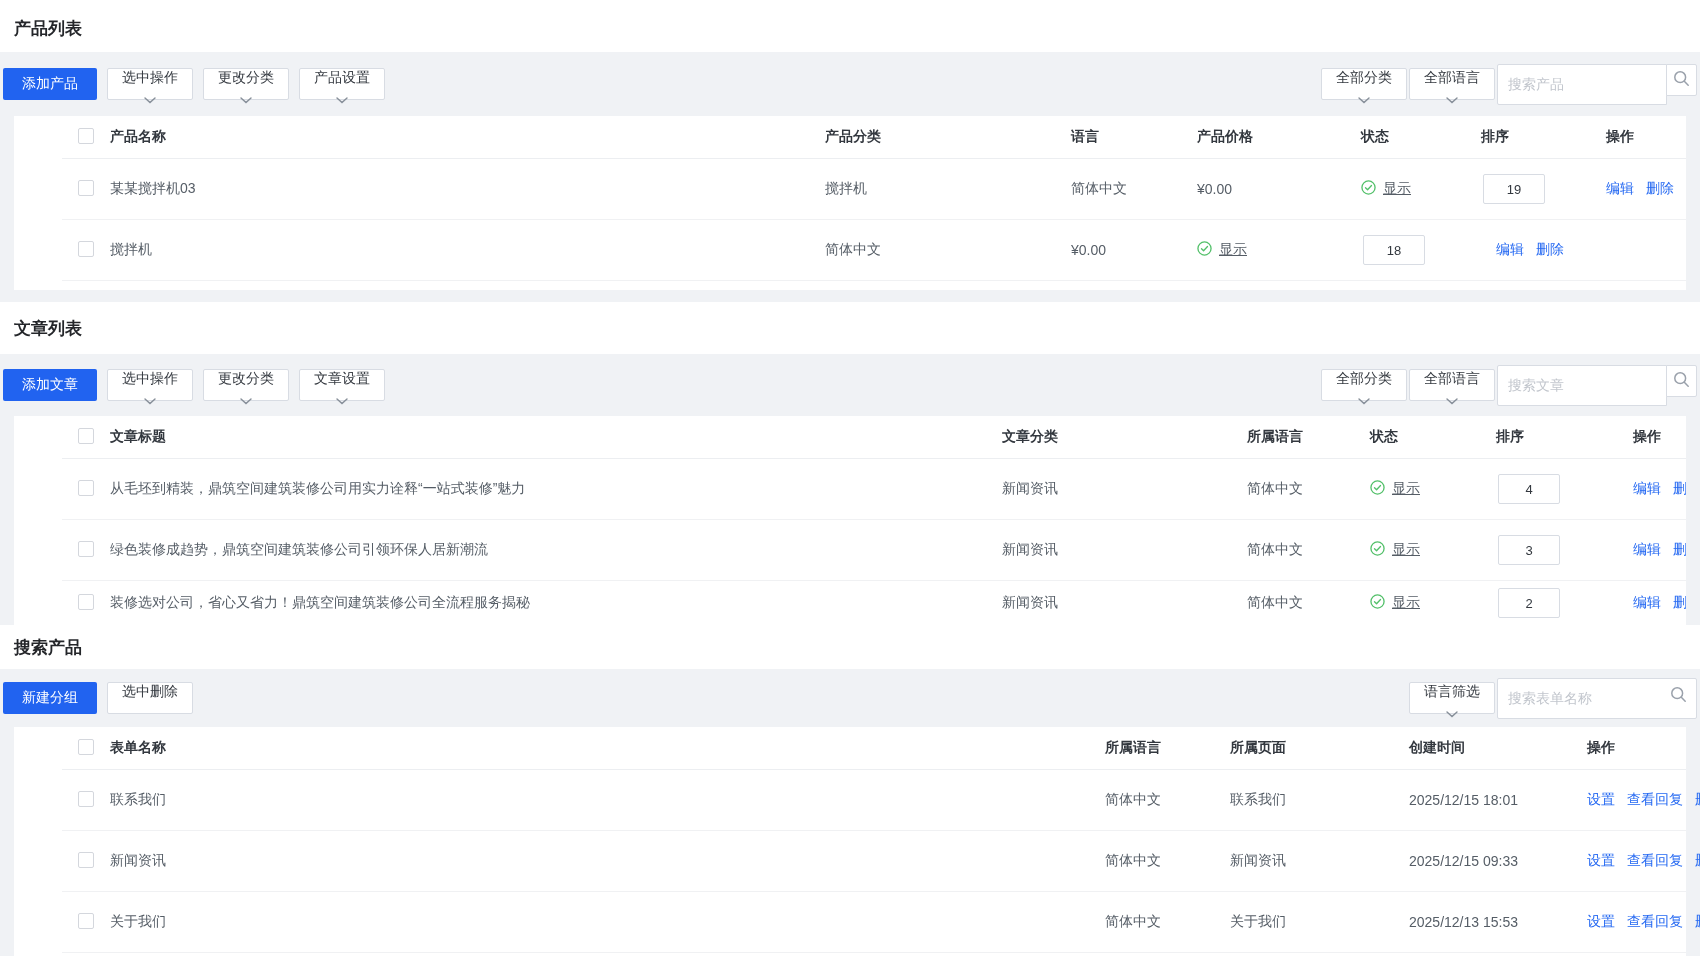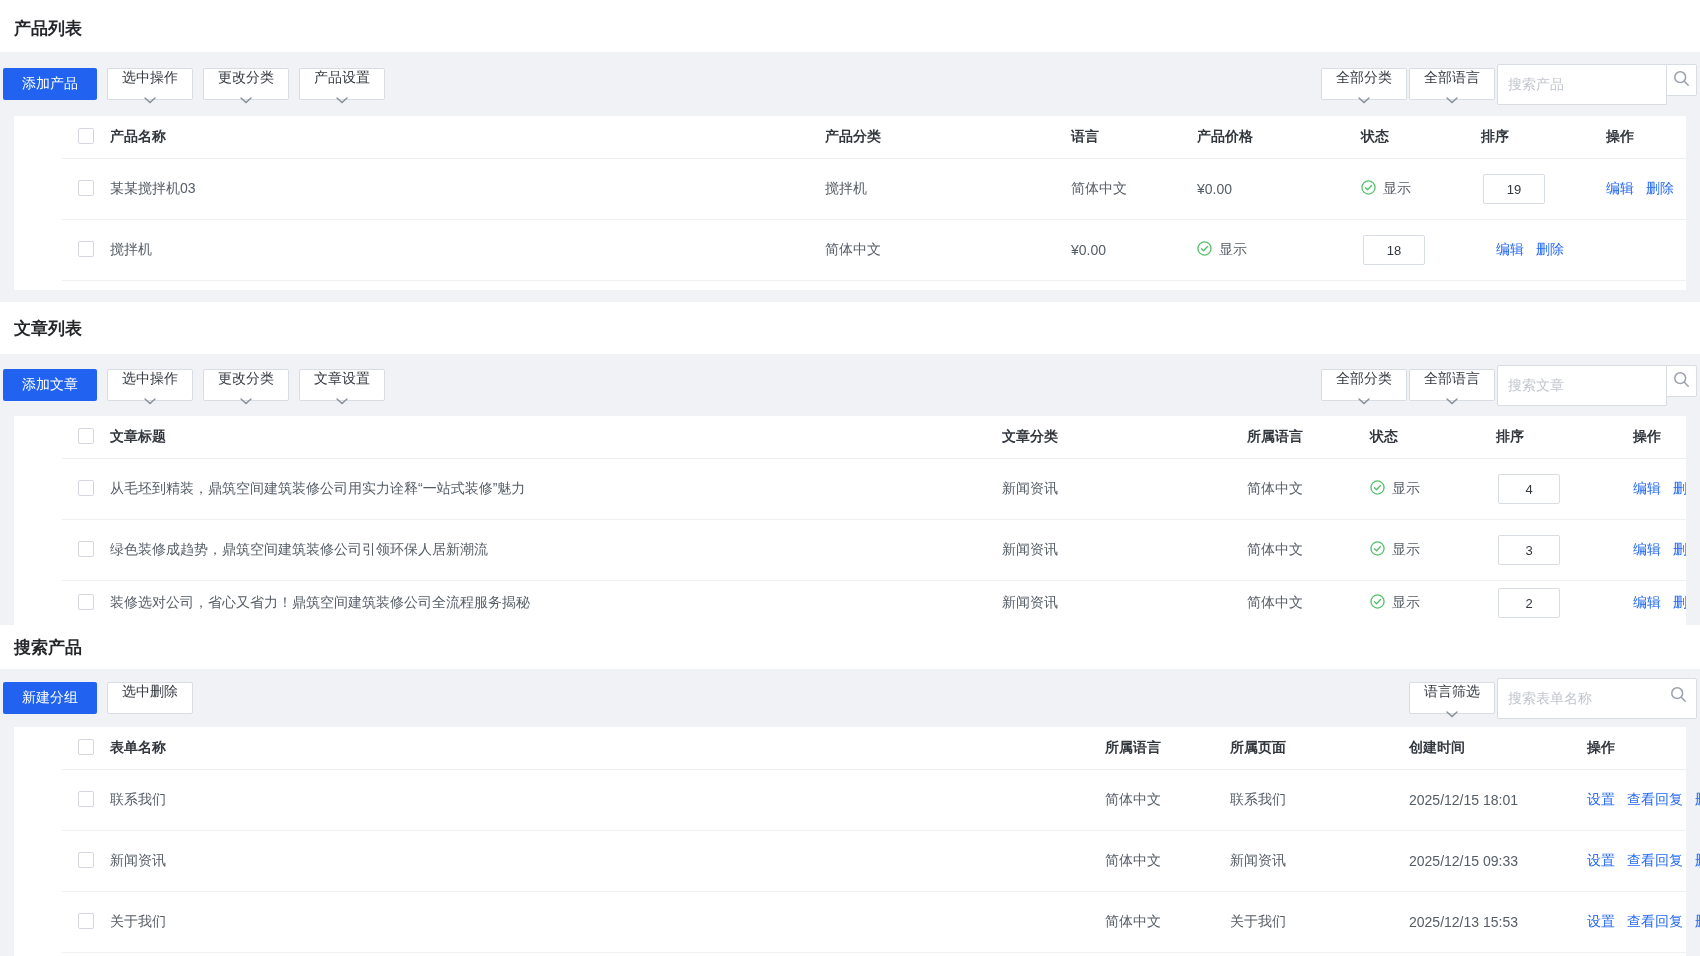--- a/index.html
+++ b/index.html
@@ -60,21 +60,21 @@
   .t3 { grid-template-columns:48px 995px 125px 179px 174px 1fr; }
   .thead { height:43px; font-weight:700; color:#33383f; }
   .trow { height:61px; border-bottom:1px solid #f0f1f3; }
   .thead { border-bottom:1px solid #eceef1; }
   .trow.clipped { height:44px; border-bottom:none; }
 
   .cb {
     width:16px; height:16px; border:1px solid #d4d7dd; border-radius:2px;
     background:#fff; display:inline-block; margin-left:16px; cursor:pointer;
   }
-  .cell-status { display:flex; align-items:flex-end; gap:7px; }
+  .cell-status { display:flex; align-items:flex-end; gap:7px;text-decoration:underline; }
   .sort-input {
     width:62px; height:30px; border:1px solid #d8dce3; border-radius:2px; background:#fff;
     text-align:center; color:#33383f; font-size:13px; font-family:inherit; margin-left:2px; outline:none;
   }
   .actions { display:flex; gap:12px; white-space:nowrap; }
   .link { color:#2468f2; cursor:pointer; text-decoration:none; }
   .pl15 { padding-left:15px; }
   .pl27 { padding-left:27px; }
   .pl4  { padding-left:4px; }
   .cellname { padding-right:16px; }

